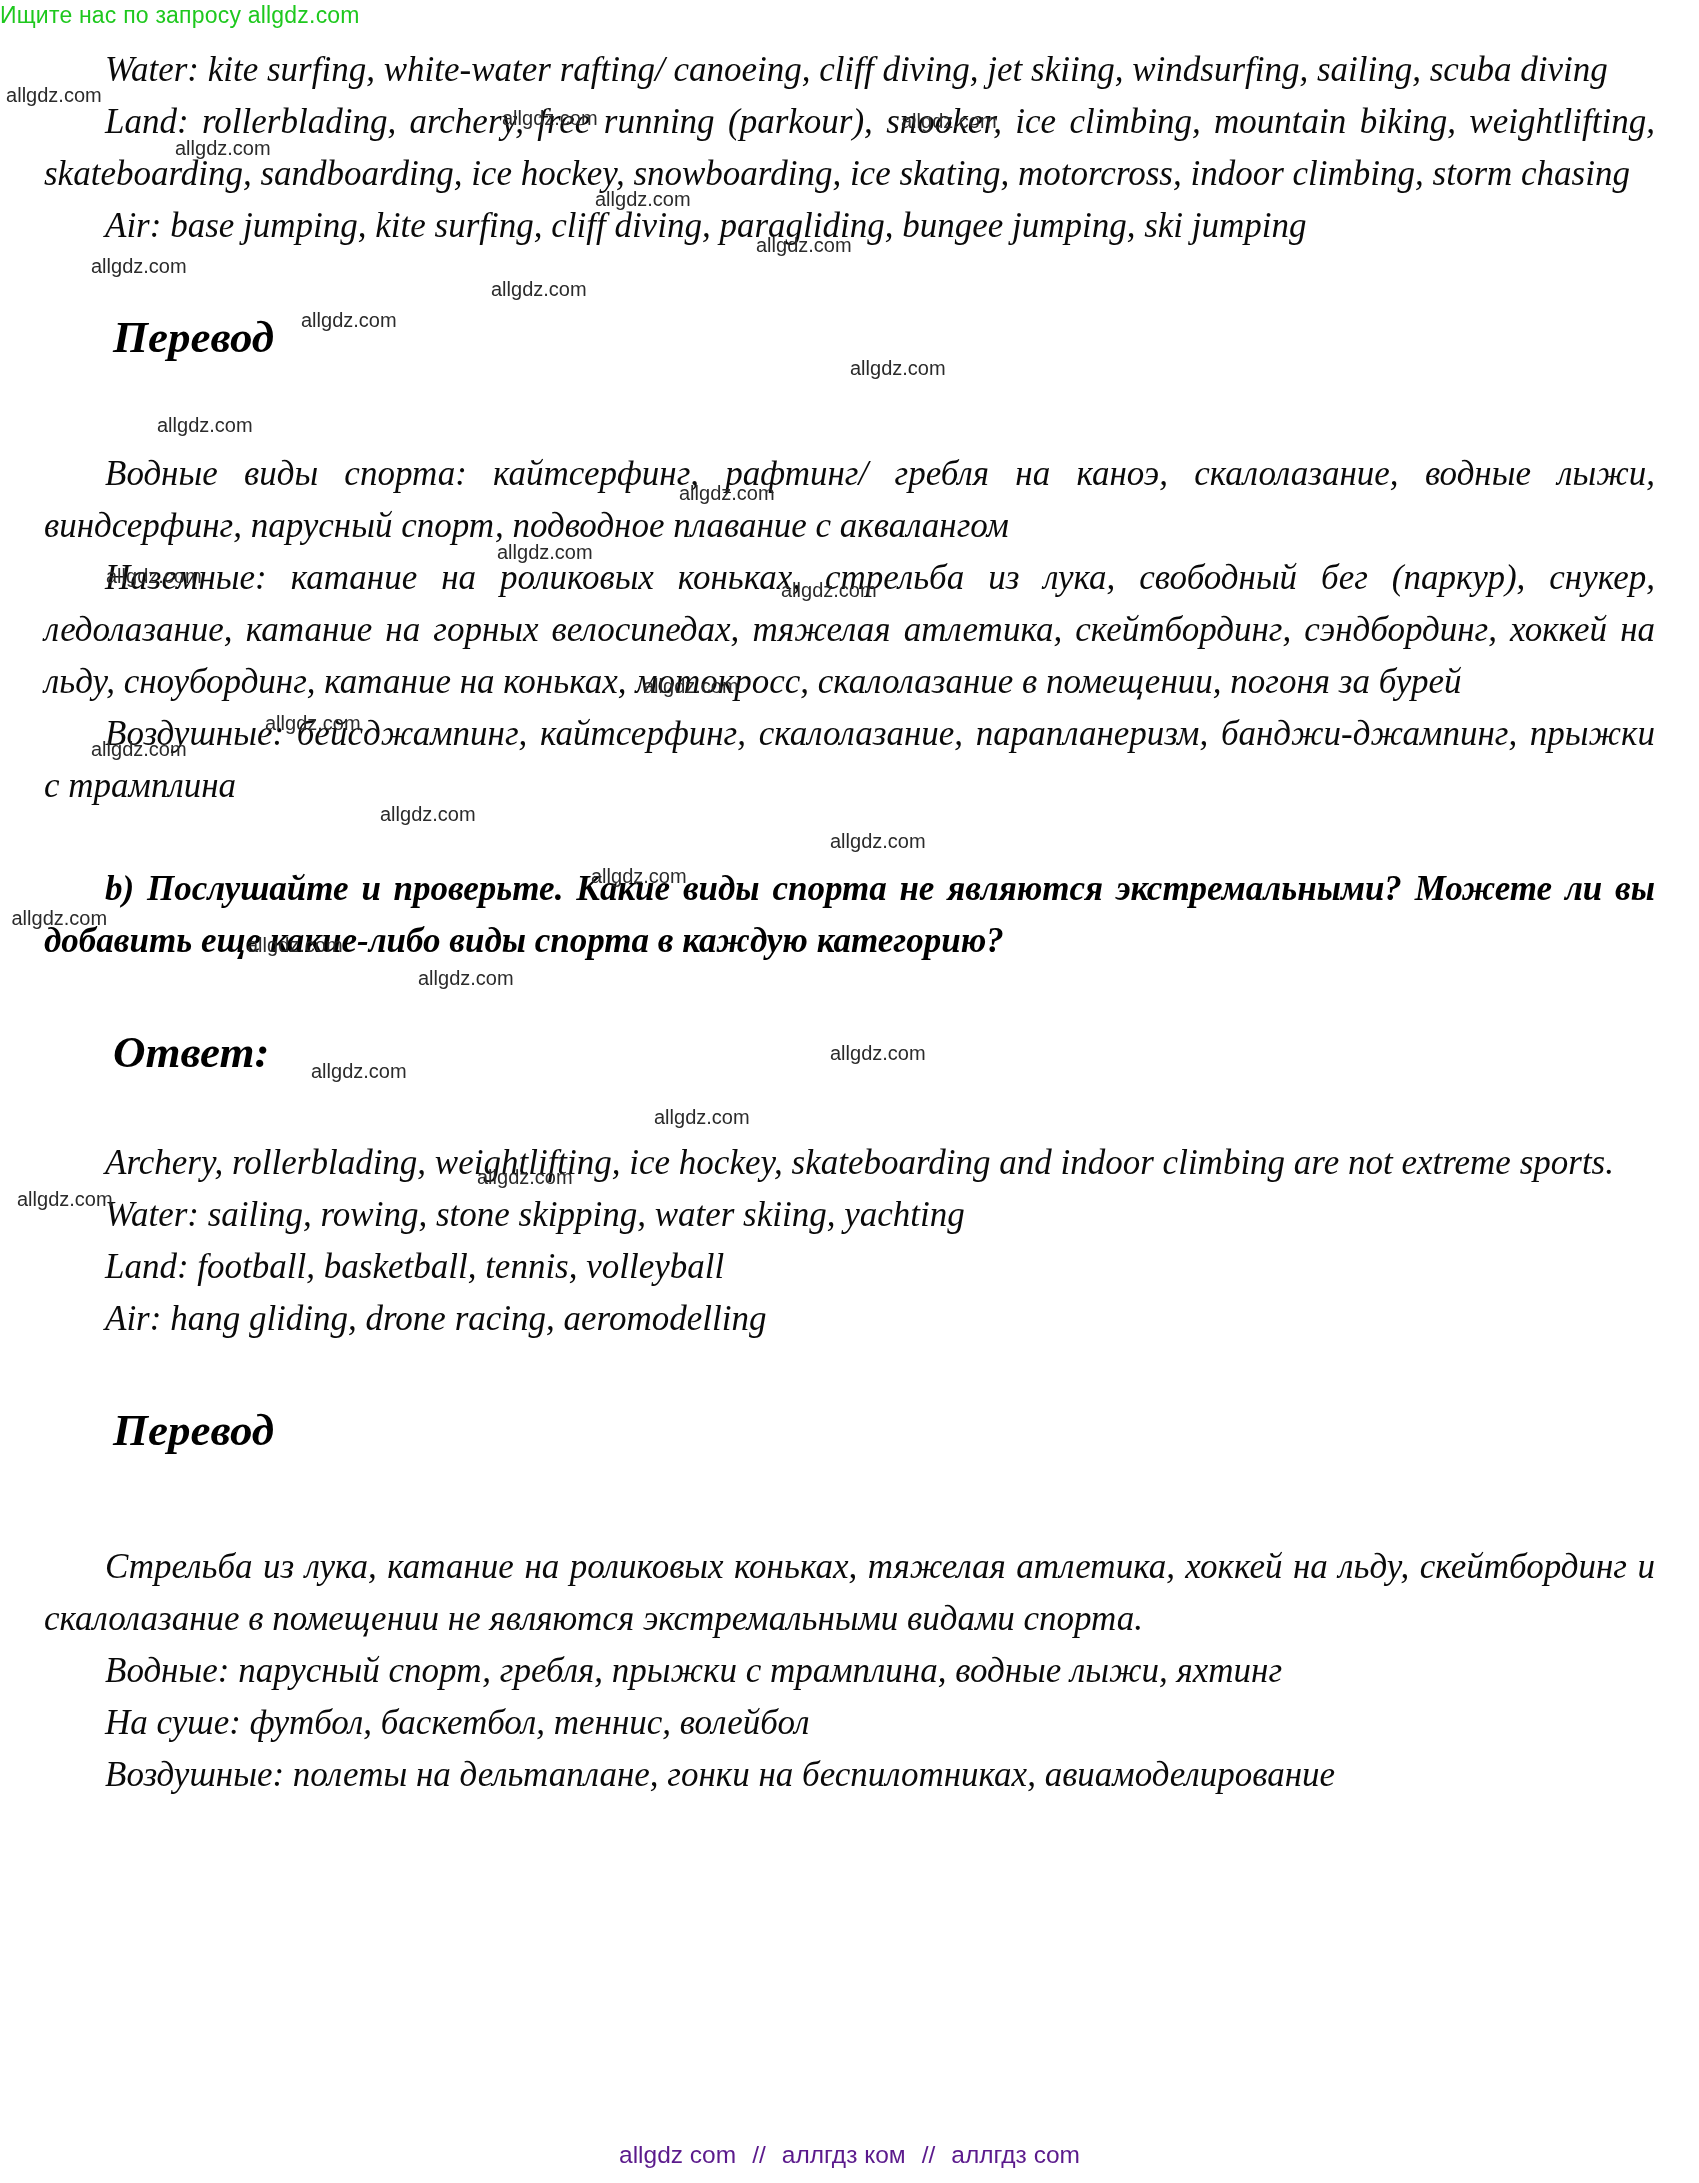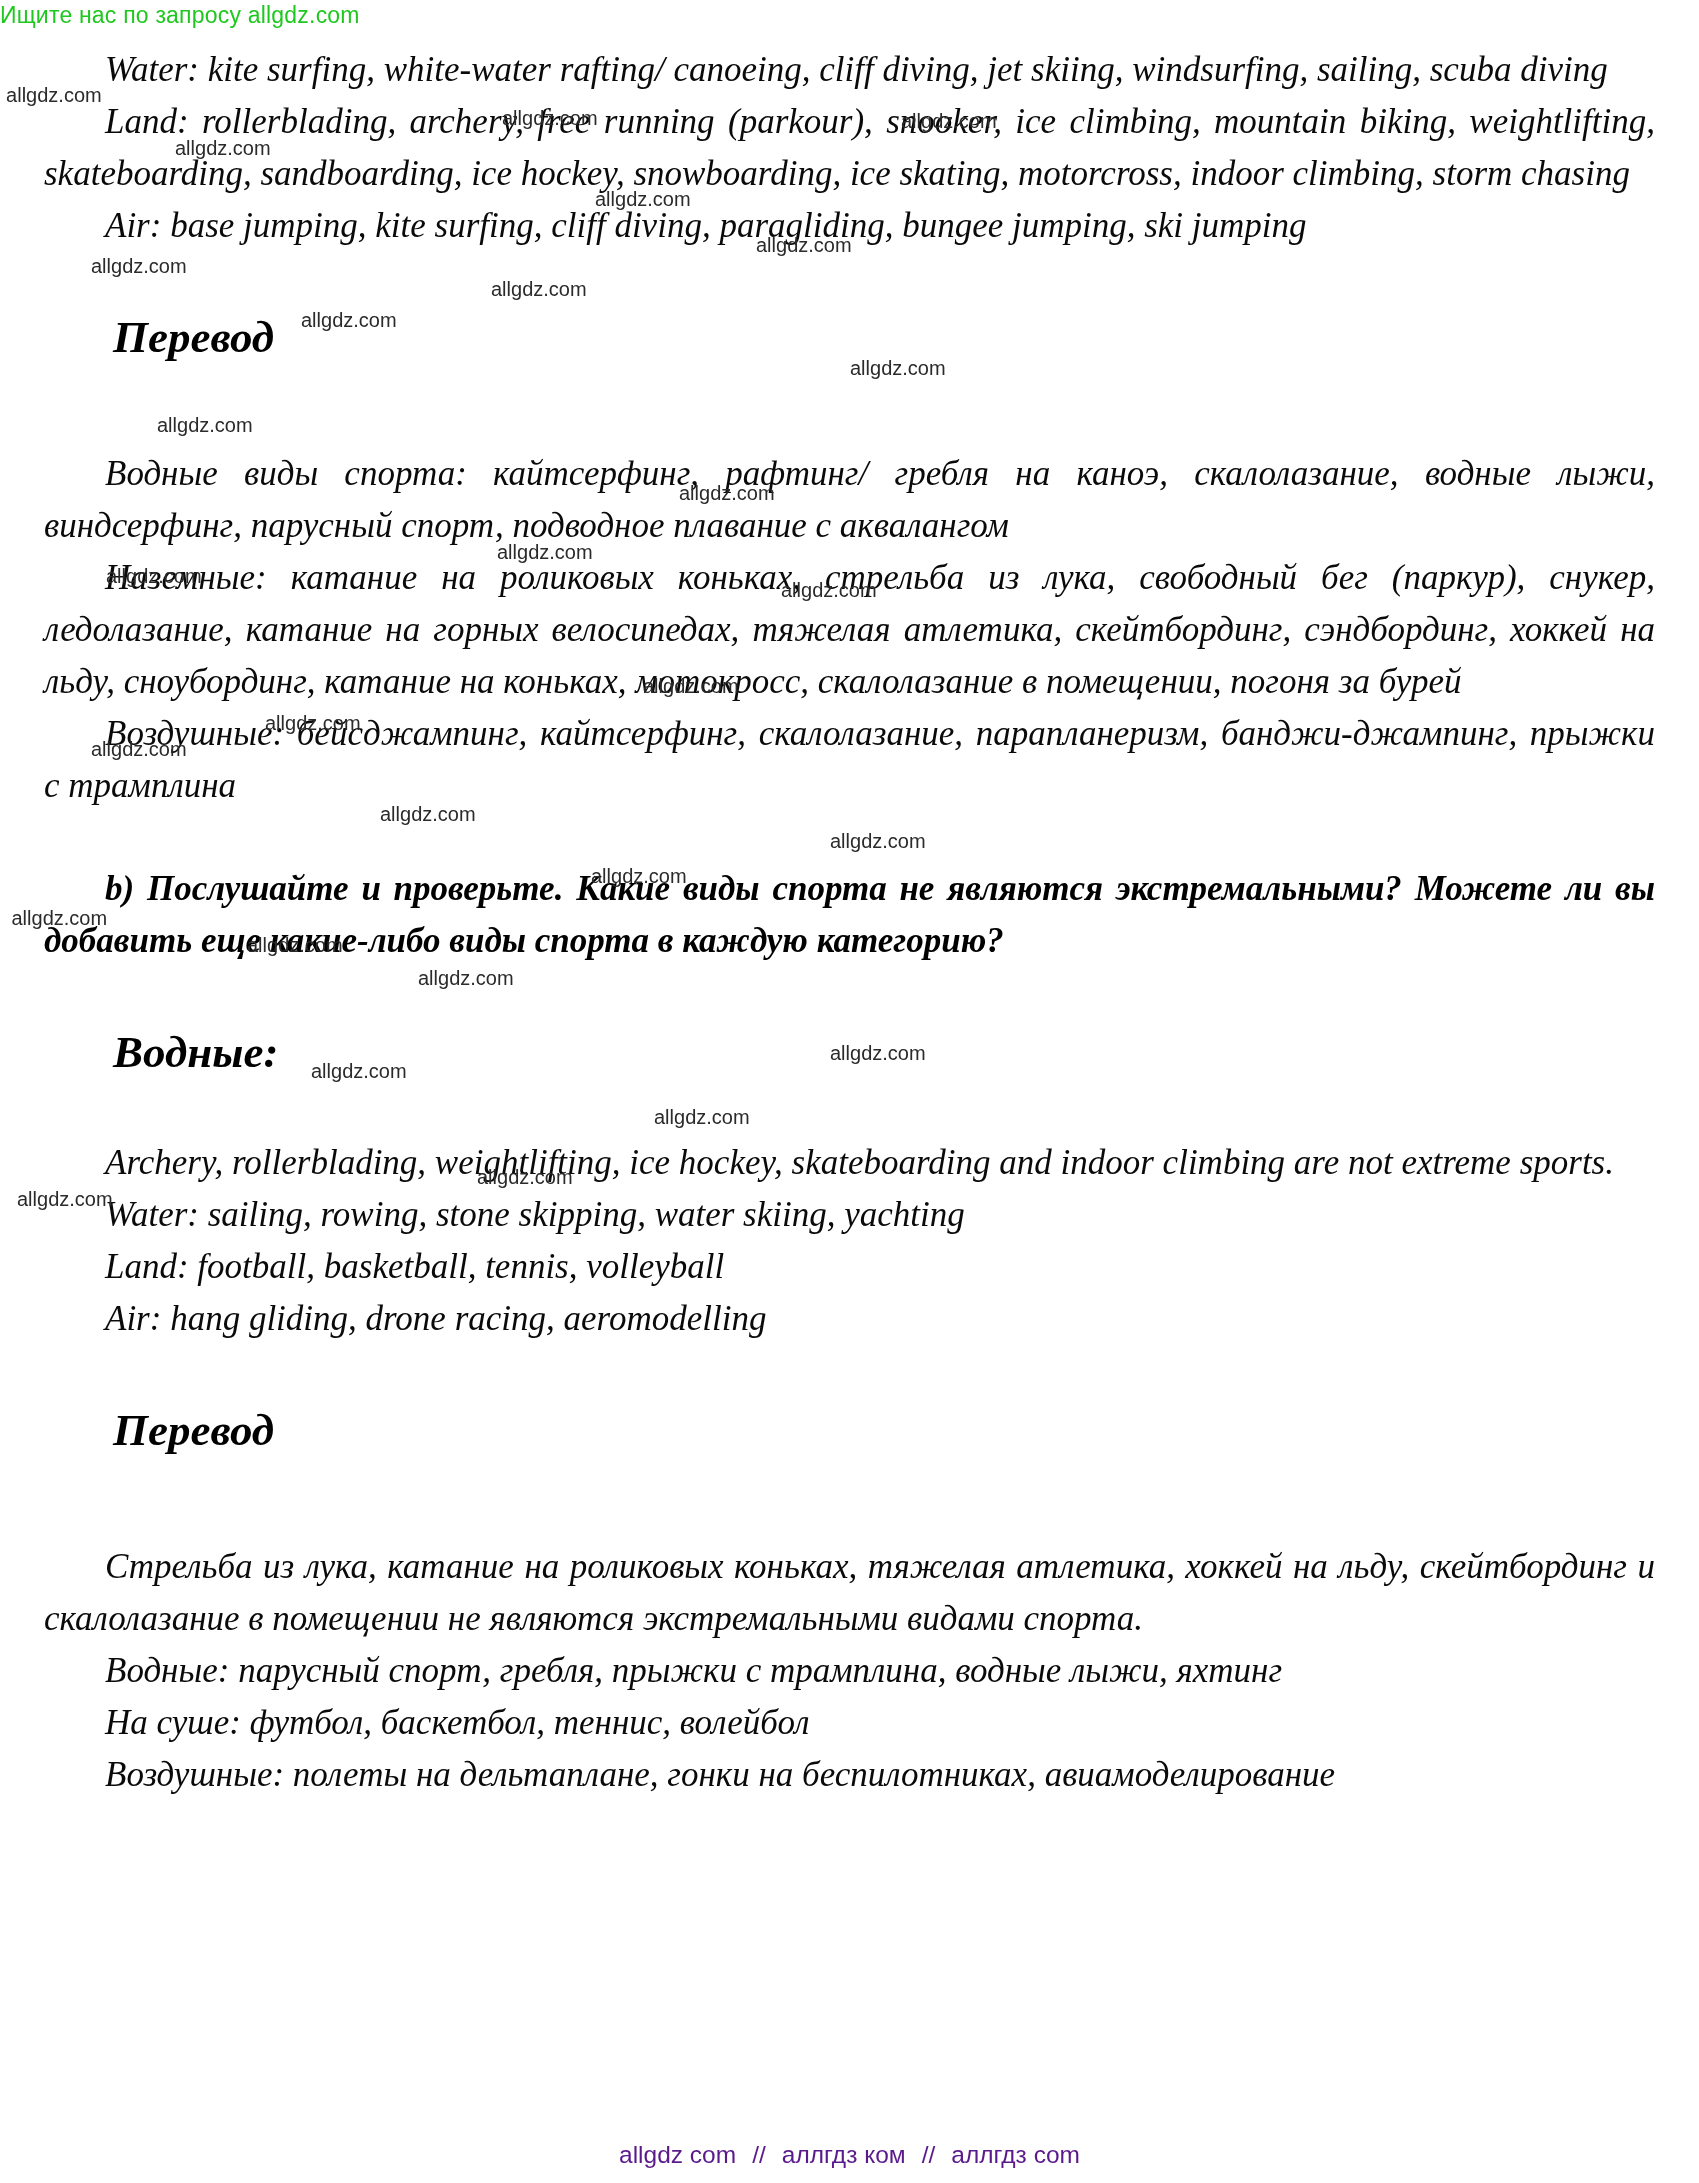--- a/index.html
+++ b/index.html
@@ -129,21 +129,21 @@
     <p class="para">Наземные: катание на роликовых коньках, стрельба из лука, свободный бег (паркур), снукер, ледолазание, катание на горных велосипедах, тяжелая атлетика, скейтбординг, сэндбординг, хоккей на льду, сноубординг, катание на коньках, мотокросс, скалолазание в помещении, погоня за бурей</p>
 
     <p class="para">Воздушные: бейсджампинг, кайтсерфинг, скалолазание, парапланеризм, банджи-джампинг, прыжки с трамплина</p>
 
     <div class="gap-md"></div>
 
     <p class="bold-task">b) Послушайте и проверьте. Какие виды спорта не являются экстремальными? Можете ли вы добавить еще какие-либо виды спорта в каждую категорию?</p>
 
     <div class="gap-md"></div>
 
-    <h3 class="heading">Водные:</h3>
+    <h3 class="heading">Ответ:</h3>
 
     <div class="gap-md"></div>
 
     <p class="para">Archery, rollerblading, weightlifting, ice hockey, skateboarding and indoor climbing are not extreme sports.</p>
 
     <p class="para left">Water: sailing, rowing, stone skipping, water skiing, yachting</p>
 
     <p class="para left">Land: football, basketball, tennis, volleyball</p>
 
     <p class="para left">Air: hang gliding, drone racing, aeromodelling</p>

